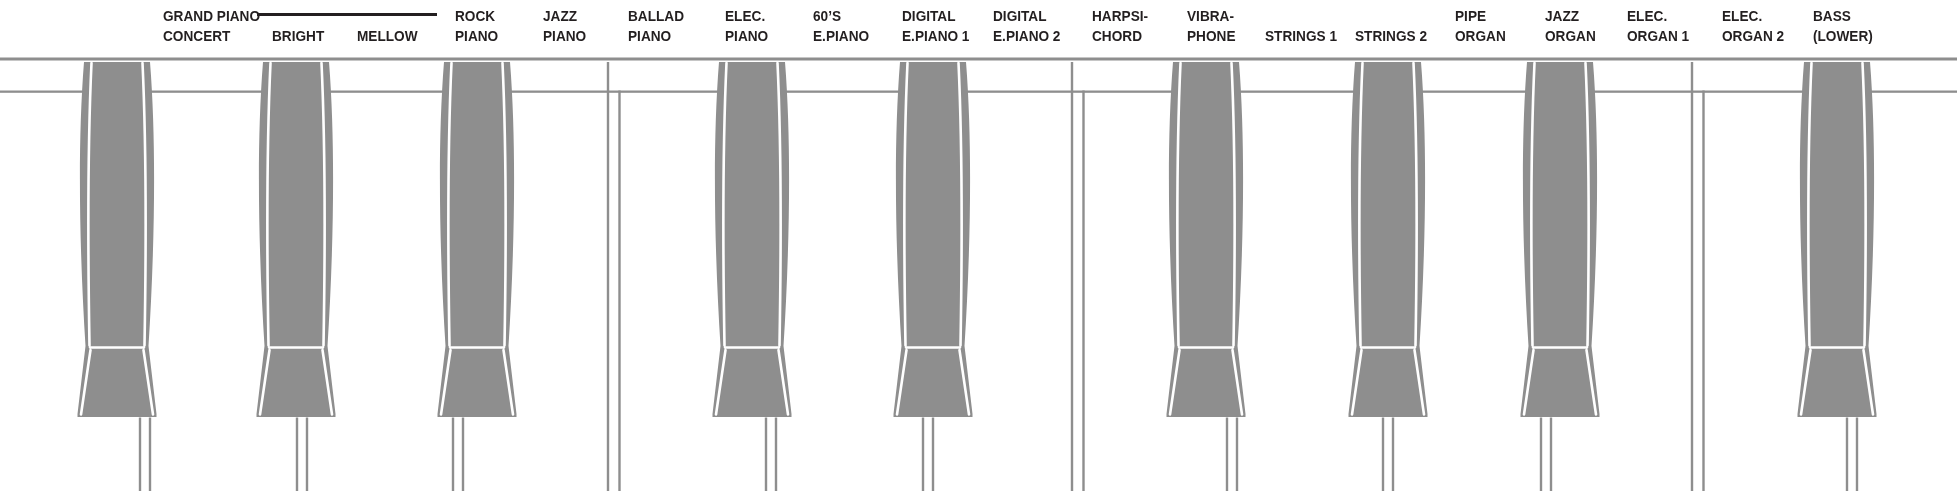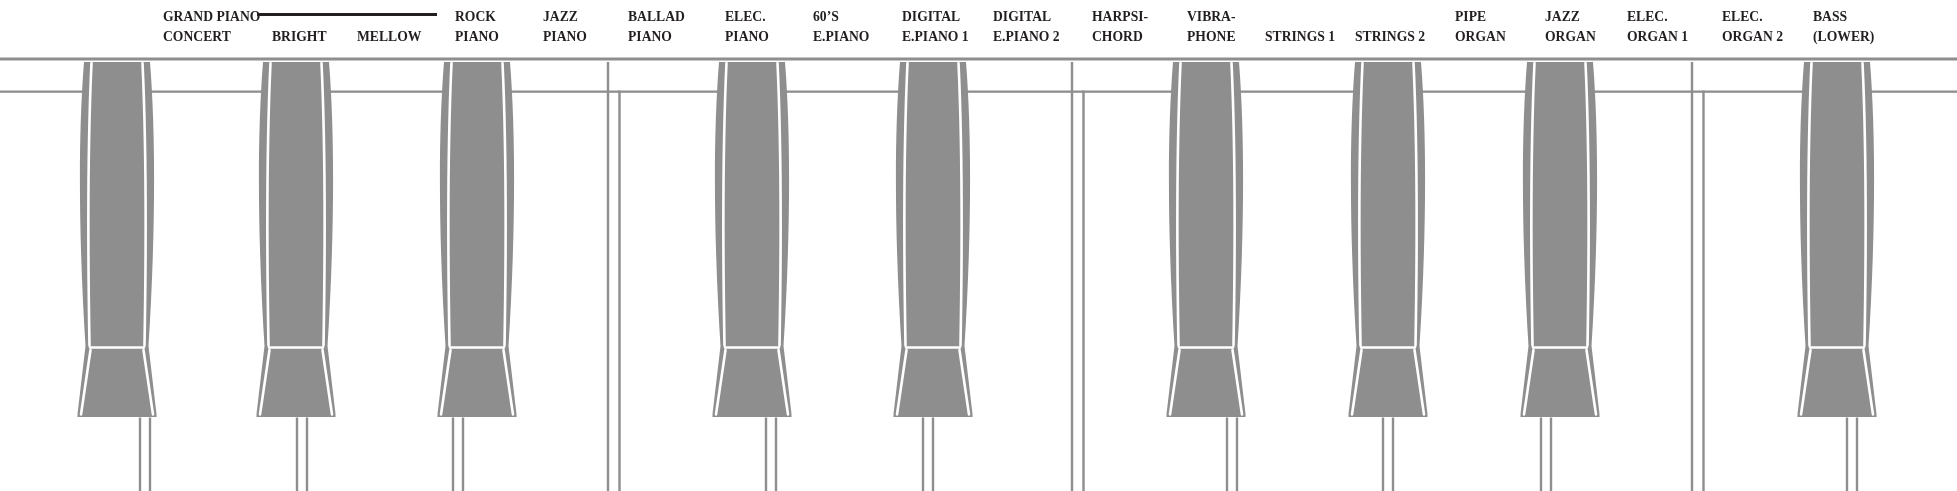--- a/index.html
+++ b/index.html
@@ -1,21 +1,21 @@
 <!DOCTYPE html>
 <html><head>
 <meta charset="utf-8">
 <style>
   html,body{margin:0;padding:0;background:#fff;}
   .stage{
     position:relative;
     width:1957px;height:491px;
     overflow:hidden;
     background:#fff;
-    font-family:Liberation Serif, serif;
+    font-family:Liberation Sans, sans-serif;
   }
   .labels-layer{position:absolute;inset:0;z-index:2;}
   .voice-label{
     position:absolute;
     font-weight:700;
     font-size:15.5px;
     line-height:20px;
     letter-spacing:0px;
     white-space:pre;
     transform:scaleX(0.88);

